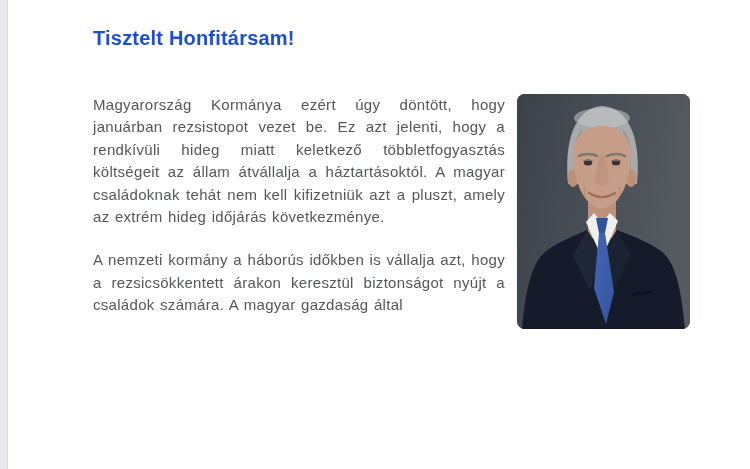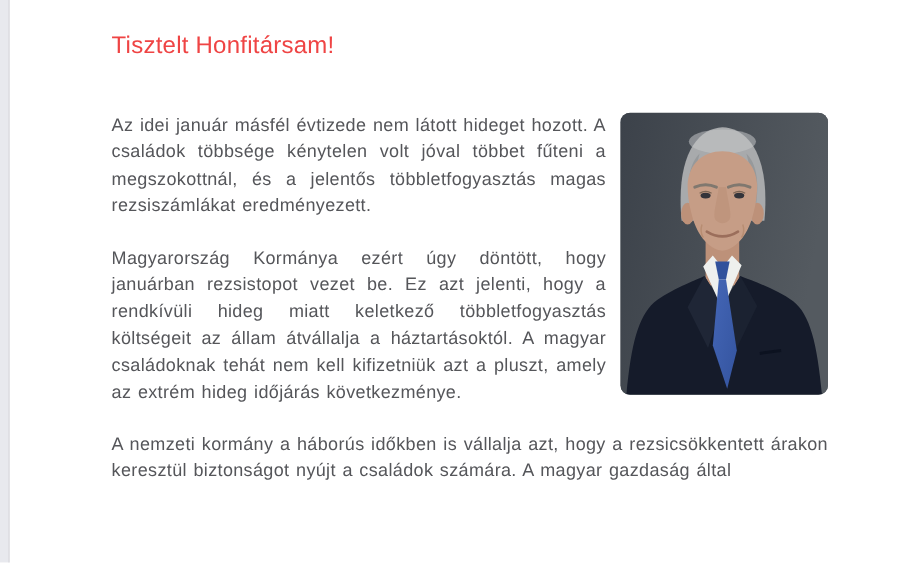--- a/index.html
+++ b/index.html
@@ -24,23 +24,23 @@
   }
   .content {
     position: absolute;
     left: 93px; top: 0;
     width: 597px;
   }
   .title {
     margin: 26px 0 44px 0;
     font-size: 20px;
     line-height: 24px;
-    font-weight: 400;
+    font-weight: 700;
     letter-spacing: 0.2px;
-    color: #ef4444;
+    color: #1d4ed8;
   }
   .letter-body { width: 597px; }
   .letter-body::after { content: ""; display: block; clear: both; }
   .photo {
     float: right;
     width: 173px;
     height: 235px;
     margin: 0 0 12px 12px;
     border-radius: 8px;
     overflow: hidden;
@@ -115,18 +115,17 @@
           <path d="M 100,136 L 85,160 L 97,196 L 114,161 Z" fill="#1b2231"></path>
           <rect x="116" y="198" width="18" height="2.5" fill="#0c1220" transform="rotate(-8 125 199)"></rect>
 
           <path d="M 69,128 L 85,164 L 101,127 L 93,119 L 85,129 L 77,119 Z" fill="#eef0ee"></path>
 
           <path d="M 79,124 L 91,124 L 88,139 L 82,139 Z" fill="#30519c"></path>
           <path d="M 82,139 L 88,139 L 97,198 L 89,230 L 77,194 Z" fill="url(#tieGrad)"></path>
         </svg>
       </figure>
 
-      <p class="para">Az idei január másfél évtizede nem látott hideget hozott. A családok többsége kénytelen volt jóval többet fűteni a megszokottnál, és a jelentős többletfogyasztás magas rezsiszámlákat eredményezett.</p>
       <p class="para">Magyarország Kormánya ezért úgy döntött, hogy januárban rezsistopot vezet be. Ez azt jelenti, hogy a rendkívüli hideg miatt keletkező többletfogyasztás költségeit az állam átvállalja a háztartásoktól. A magyar családoknak tehát nem kell kifizetniük azt a pluszt, amely az extrém hideg időjárás következménye.</p>
       <p class="para">A nemzeti kormány a háborús időkben is vállalja azt, hogy a rezsicsökkentett árakon keresztül biztonságot nyújt a családok számára. A magyar gazdaság által</p>
     </div>
   </div>
 </div>
 
 </body></html>

